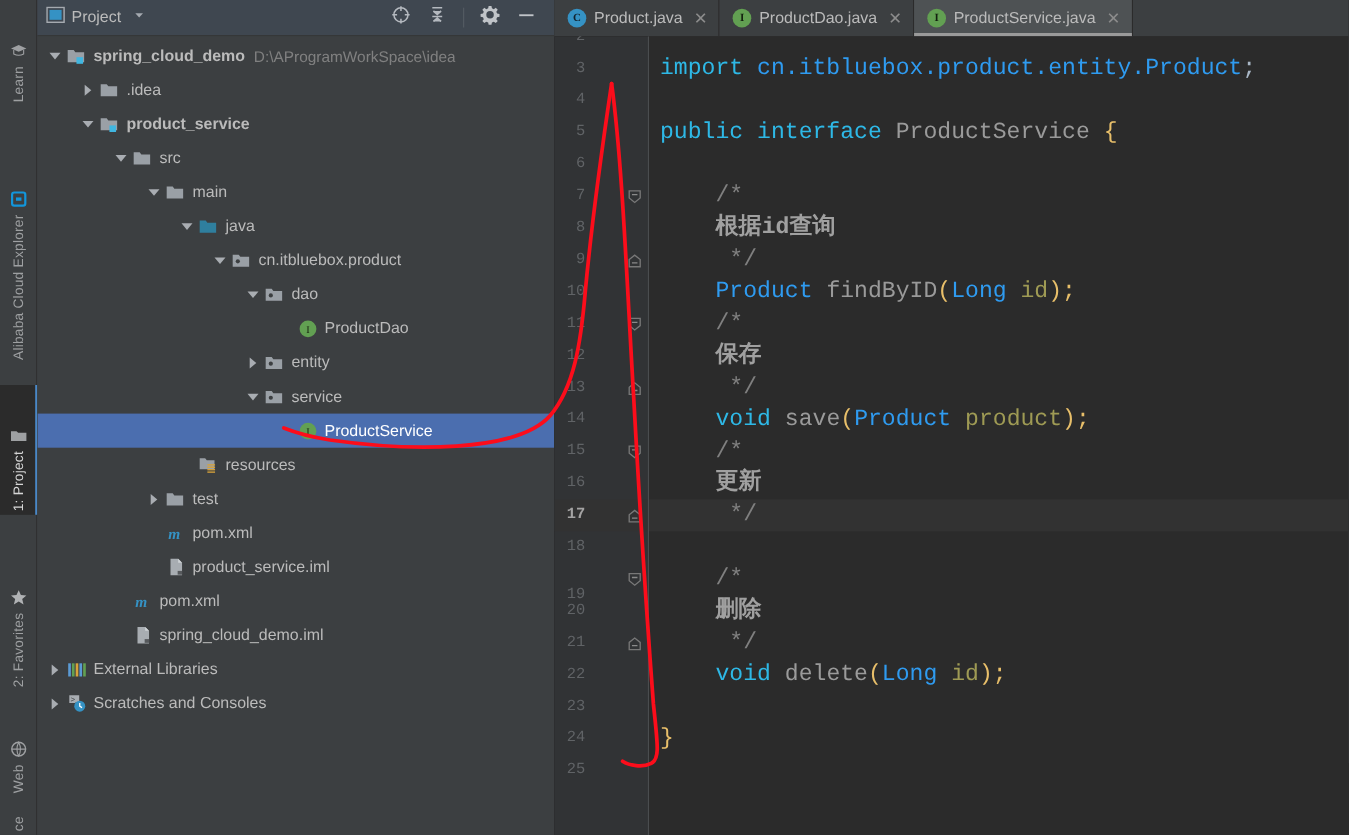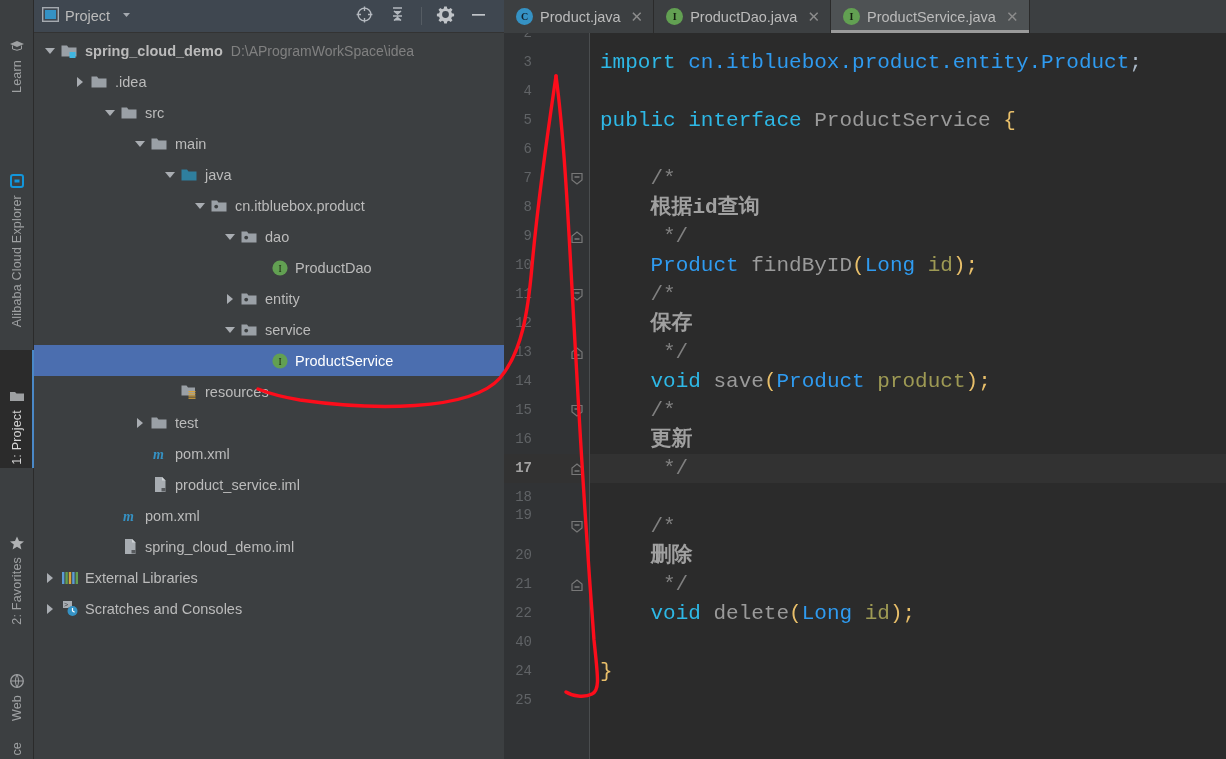--- a/index.html
+++ b/index.html
@@ -247,20 +247,33 @@
           <span style="flex: 0 0 auto; width: 36px;"></span>
           <span class="arrow">
             <i class="right"></i>
           </span>
           <span class="ticon">
             <svg width="18" height="16" viewBox="0 0 18 16">
               <path d="M0.5 2.5 H6 L7.5 4.5 H15.5 V13.5 H0.5 Z" fill="#9aa0a6"></path>
             </svg>
           </span>
           <span class="tlabel">.idea</span>
+        </div>
+        <div class="trow">
+          <span style="flex: 0 0 auto; width: 36px;"></span>
+          <span class="arrow">
+            <i class="down"></i>
+          </span>
+          <span class="ticon">
+            <svg width="18" height="16" viewBox="0 0 18 16">
+              <path d="M0.5 2.5 H6 L7.5 4.5 H15.5 V13.5 H0.5 Z" fill="#9aa0a6"></path>
+              <rect x="8.5" y="9" width="6" height="6" fill="#40b6e0"></rect>
+            </svg>
+          </span>
+          <span class="tlabel bold">product_service</span>
         </div>
         <div class="trow">
           <span style="flex: 0 0 auto; width: 66px;"></span>
           <span class="arrow">
             <i class="down"></i>
           </span>
           <span class="ticon">
             <svg width="18" height="16" viewBox="0 0 18 16">
               <path d="M0.5 2.5 H6 L7.5 4.5 H15.5 V13.5 H0.5 Z" fill="#9aa0a6"></path>
             </svg>
@@ -530,33 +543,33 @@
               <path class="foldhandle" d="M2 12.5 H12 V6 L7 2 L2 6 Z"></path>
               <path d="M4.5 9 H9.5" stroke="#8a8a8a" stroke-width="1.2"></path>
             </svg></div>
           <div class="bulb" style="top: 425px;"><svg width="18" height="22" viewBox="0 0 18 22">
               <circle cx="9" cy="8" r="6.3" fill="#f5a623"></circle>
               <rect x="5" y="14.5" width="8" height="1.5" fill="#e8e8e8"></rect>
               <rect x="5.6" y="17" width="6.8" height="1.5" fill="#e8e8e8"></rect>
               <rect x="6.4" y="19.3" width="5.2" height="1.4" fill="#e8e8e8"></rect>
             </svg></div>
           <div class="lnum" style="top: 450px;">18</div>
-          <div class="lnum" style="top: 468px;">19</div>
+          <div class="lnum" style="top: 494px;">19</div>
           <div class="fold" style="top: 487px;"><svg width="14" height="14" viewBox="0 0 14 14">
               <path class="foldhandle" d="M2 1.5 H12 V8 L7 12 L2 8 Z"></path>
               <path d="M4.5 5 H9.5" stroke="#8a8a8a" stroke-width="1.2"></path>
             </svg></div>
           <div class="lnum" style="top: 508px;">20</div>
           <div class="lnum" style="top: 537px;">21</div>
           <div class="fold" style="top: 545px;"><svg width="14" height="14" viewBox="0 0 14 14">
               <path class="foldhandle" d="M2 12.5 H12 V6 L7 2 L2 6 Z"></path>
               <path d="M4.5 9 H9.5" stroke="#8a8a8a" stroke-width="1.2"></path>
             </svg></div>
           <div class="lnum" style="top: 566px;">22</div>
-          <div class="lnum" style="top: 595px;">40</div>
+          <div class="lnum" style="top: 595px;">23</div>
           <div class="lnum" style="top: 624px;">24</div>
           <div class="lnum" style="top: 653px;">25</div>
         </div>
       <div class="foldline"></div>
       <div class="codecol">
           <div class="codeline" style="top: -14px;"></div>
           <div class="codeline" style="top: 15px;"><span class="kw2">import</span><span class="type"> cn.itbluebox.product.entity.Product</span><span class="ident">;</span></div>
           <div class="codeline" style="top: 44px;"></div>
           <div class="codeline" style="top: 73px;"><span class="kw2">public</span> <span class="kw2">interface</span> <span class="plain">ProductService</span> <span class="punc">{</span></div>
           <div class="codeline" style="top: 102px;"></div>

